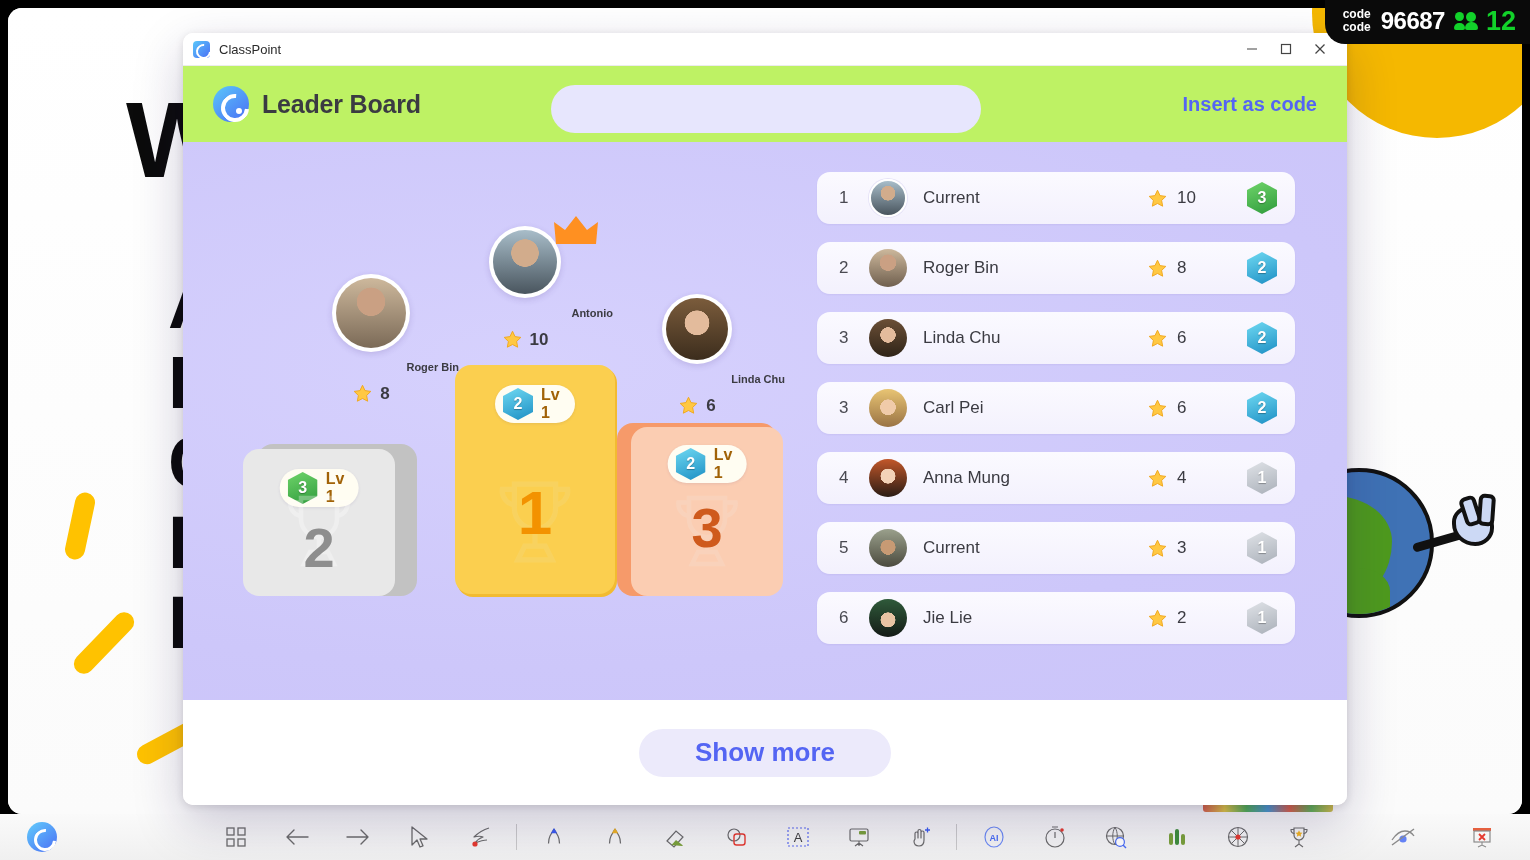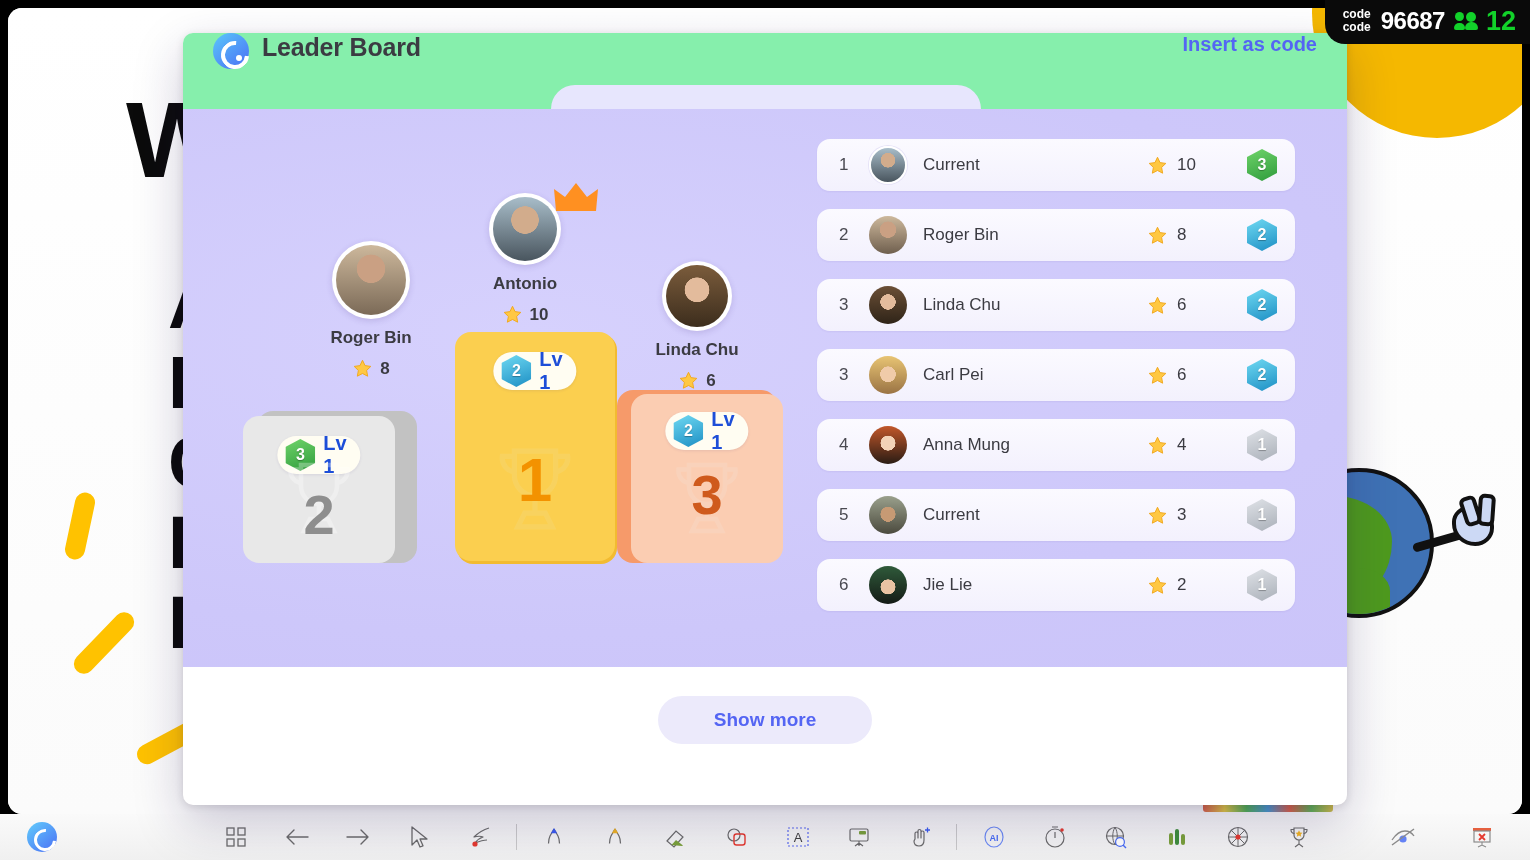--- a/index.html
+++ b/index.html
@@ -115,21 +115,21 @@
     border-radius:50%; border:2.2px solid #fff; border-right-color:transparent;
     transform: rotate(-40deg);
   }
   .cp-apptitle { font-size:13px; color:#2b2b2b; }
   .winbtns { margin-left:auto; display:flex; align-items:center; }
   .winbtn { width: 34px; height:28px; display:flex; align-items:center; justify-content:center;
             color:#4a4a4a; font-size:14px; }
   .winbtn svg { display:block; }
 
   
-  .cp-header { height: 76px; display:flex; padding: 0 30px; background:#86efac; }
+  .cp-header { height: 76px; display:flex; align-items:center; padding: 0 30px; background:#bef264; }
   .lb-logo { width: 36px; height:36px; border-radius:50%;
              background: linear-gradient(140deg,#5ac8fa 0%, #4a6df5 100%); position:relative; flex:none;}
   .lb-logo::after{ content:""; position:absolute; left:8px; top:8px; width:20px; height:20px;
             border-radius:50%; border:4px solid #fff; border-right-color:transparent; transform:rotate(-40deg);}
   .lb-logo::before{ content:""; position:absolute; right:7px; bottom:8px; width:6px; height:6px;
             border-radius:50%; background:#fff; z-index:2;}
   .lb-title { font-size: 25px; font-weight:600; color:#3b3b42; margin-left: 13px; letter-spacing:-.2px;}
 
   .tabs {
     position:absolute; left: 368px; top: 52px;
@@ -154,35 +154,35 @@
   .cp-body-inner { position:absolute; inset:0; border-radius: 0; overflow:hidden;
     background: radial-gradient(120% 90% at 30% 40%, #d6d1fd 0%, #cdc7fa 60%, #cac3f9 100%); }
 
   
   .podium { position:absolute; left: 36px; top: 0; width: 600px; height: 558px; }
 
   .winner { position:absolute; text-align:center; }
   .avatar-ring { border-radius:50%; background:#fff; padding:4px; display:inline-block;
                  box-shadow:0 2px 6px rgba(60,40,120,.16); }
   .avatar { border-radius:50%; display:block; background:#b9c3cf; overflow:hidden; position:relative;}
-  .w-name { font-size:17px; color:#3b3b42; font-weight:600; margin-top: 9px; }
+  .w-name { font-size:11px; color:#3b3b42; font-weight:600; margin-top: 9px; text-align: right; }
   .w-stars { margin-top: 10px; display:flex; align-items:center; justify-content:center; gap:7px;
              font-size:17px; color:#3b3b42; font-weight:600;}
 
   .star { width:21px; height:21px; display:inline-block; position:relative; flex:none;}
   .crown { position:absolute; font-size: 34px; line-height:1; }
 
   .block { position:absolute; border-radius: 16px; }
   .block-label {
     position:absolute; left:50%; transform:translateX(-50%);
     background:#fffdf2; border-radius: 22px; height: 38px;
     display:flex; align-items:center; gap:8px; padding: 0 14px 0 8px;
     box-shadow:0 1px 3px rgba(60,40,120,.10);
   }
-  .lv-text { font-size:20px; color:#1d4ed8; font-weight:600; }
+  .lv-text { font-size:16px; color:#a16207; font-weight:600; }
   .hexbadge { width:30px; height:32px; position:relative; flex:none; }
   .hexbadge .hx {
     position:absolute; inset:0;
     clip-path: polygon(50% 0%, 100% 25%, 100% 75%, 50% 100%, 0% 75%, 0% 25%);
   }
   .hexnum { position:absolute; inset:0; display:flex; align-items:center; justify-content:center;
             font-size:16px; font-weight:700; color:#fff; z-index:3;
             text-shadow: 0 1px 1px rgba(0,0,0,.3); }
   .rank-num { position:absolute; left:50%; transform:translateX(-50%);
               font-size:56px; font-weight:700; z-index:3; }
@@ -200,21 +200,21 @@
   .lb-avatar { width:38px; height:38px; border-radius:50%; background:#b9c3cf; overflow:hidden; flex:none; }
   .lb-avatar.ring { border: 2.5px solid #fff; box-shadow: 0 0 0 1px #e6e3f7; }
   .lb-name { font-size:17px; color:#3b3b42; margin-left:16px; }
   .lb-stars { margin-left:auto; display:flex; align-items:center; gap:9px; width: 96px; }
   .lb-starnum { font-size:17px; color:#3b3b42; }
   .lb-level { width: 34px; display:flex; justify-content:flex-end; }
 
   
   .cp-footer { height: 105px; background:#fff; display:flex; align-items:center; justify-content:center; }
   .show-more {
-    background:#eceafb; color:#5465f3; font-size:19px; font-weight:600;
+    background:#eceafb; color:#5465f3; font-size:26px; font-weight:600;
     border:none; border-radius: 24px; padding: 0 56px; height: 48px; cursor:pointer;
   }
 
   
   .toolbar {
     position:absolute; left:0; bottom:0; width:1530px; height: 46px;
     background: linear-gradient(180deg,#fafafa,#f0f0f0);
     display:flex; align-items:center; z-index:20;
   }
   .tb-logo { position:absolute; left: 27px; top: 8px; width: 30px; height:30px; border-radius:50%;
@@ -276,20 +276,42 @@
           <i class="h2"></i>
           <i class="b1"></i>
           <i class="b2"></i>
       </span>
       <span>12</span>
     </div>
   </div>
 
   <div class="cp-window">
 
+    <div class="cp-titlebar">
+      <span class="cp-appicon"></span>
+      <span class="cp-apptitle">ClassPoint</span>
+      <div class="winbtns">
+        <div class="winbtn">
+          <svg width="12" height="12" viewBox="0 0 12 12">
+              <line x1="1" y1="6" x2="11" y2="6" stroke="#444" stroke-width="1.2"></line>
+            </svg>
+        </div>
+        <div class="winbtn">
+          <svg width="12" height="12" viewBox="0 0 12 12">
+              <rect x="1.5" y="1.5" width="9" height="9" fill="none" stroke="#444" stroke-width="1.2"></rect>
+            </svg>
+        </div>
+        <div class="winbtn">
+          <svg width="12" height="12" viewBox="0 0 12 12">
+              <line x1="1.5" y1="1.5" x2="10.5" y2="10.5" stroke="#444" stroke-width="1.2"></line>
+              <line x1="10.5" y1="1.5" x2="1.5" y2="10.5" stroke="#444" stroke-width="1.2"></line>
+            </svg>
+        </div>
+      </div>
+    </div>
 
     <div class="cp-header">
       <span class="lb-logo"></span>
       <span class="lb-title">Leader Board</span>
 
       <div class="tabs">
       </div>
 
       <div class="insert-slide">Insert as code</div>
     </div>

